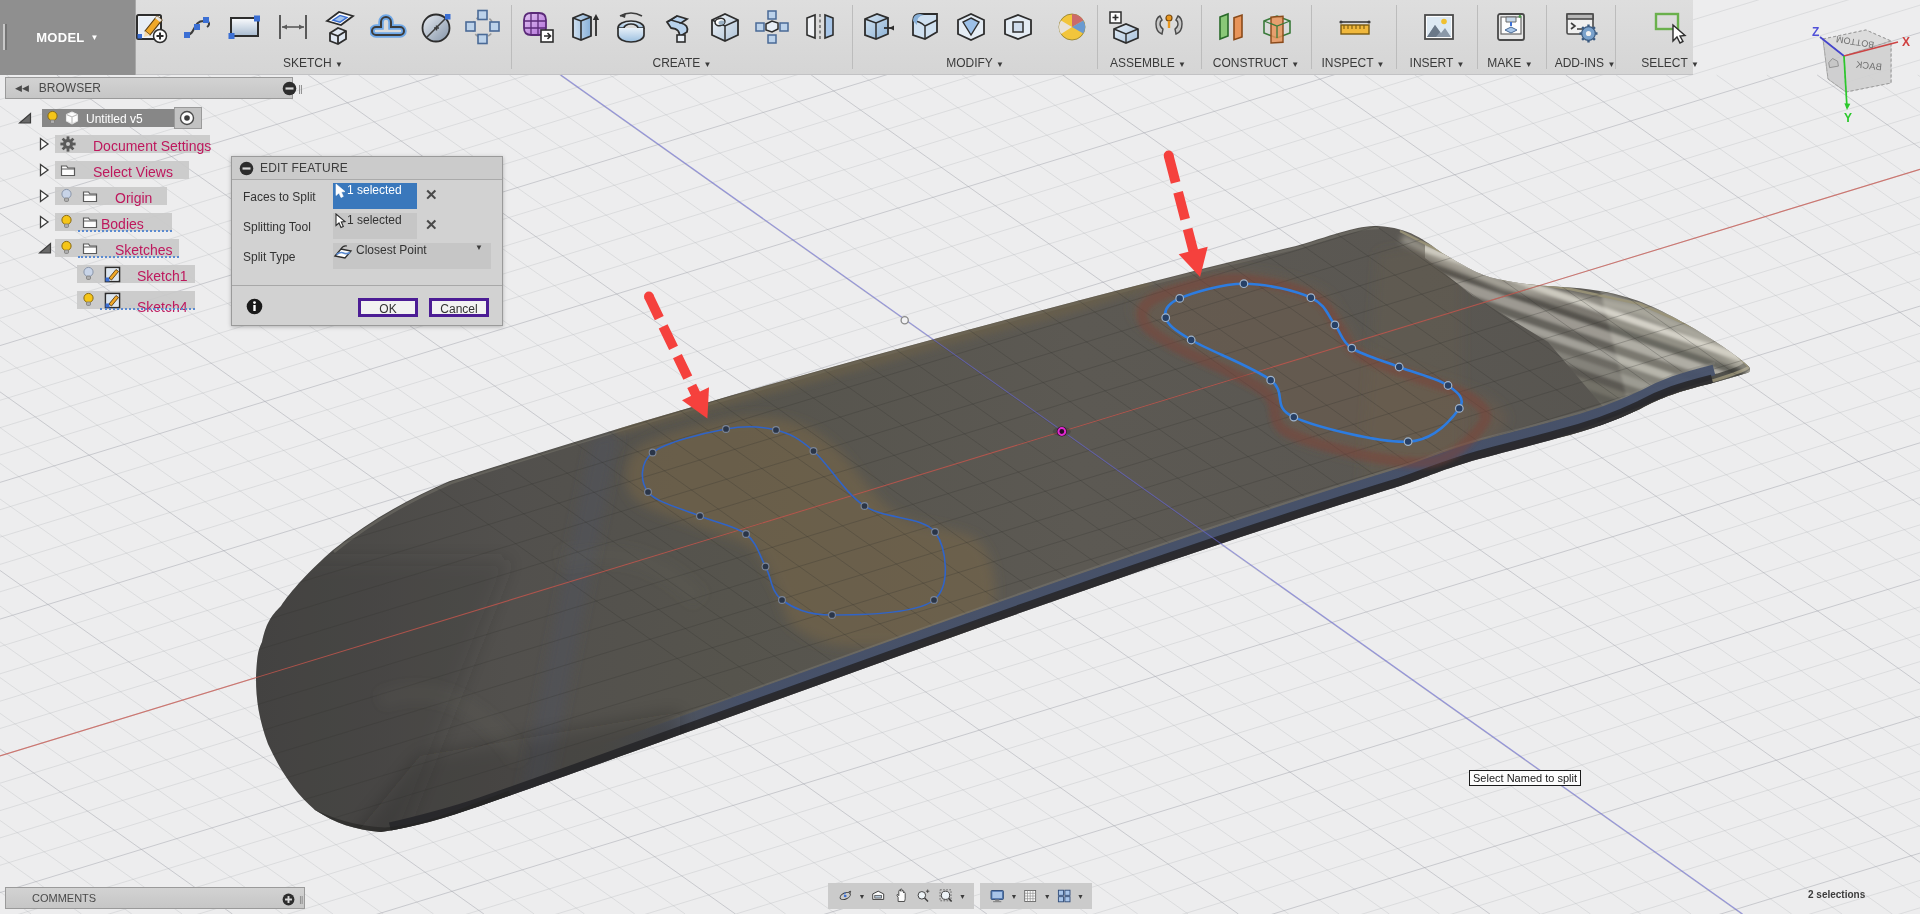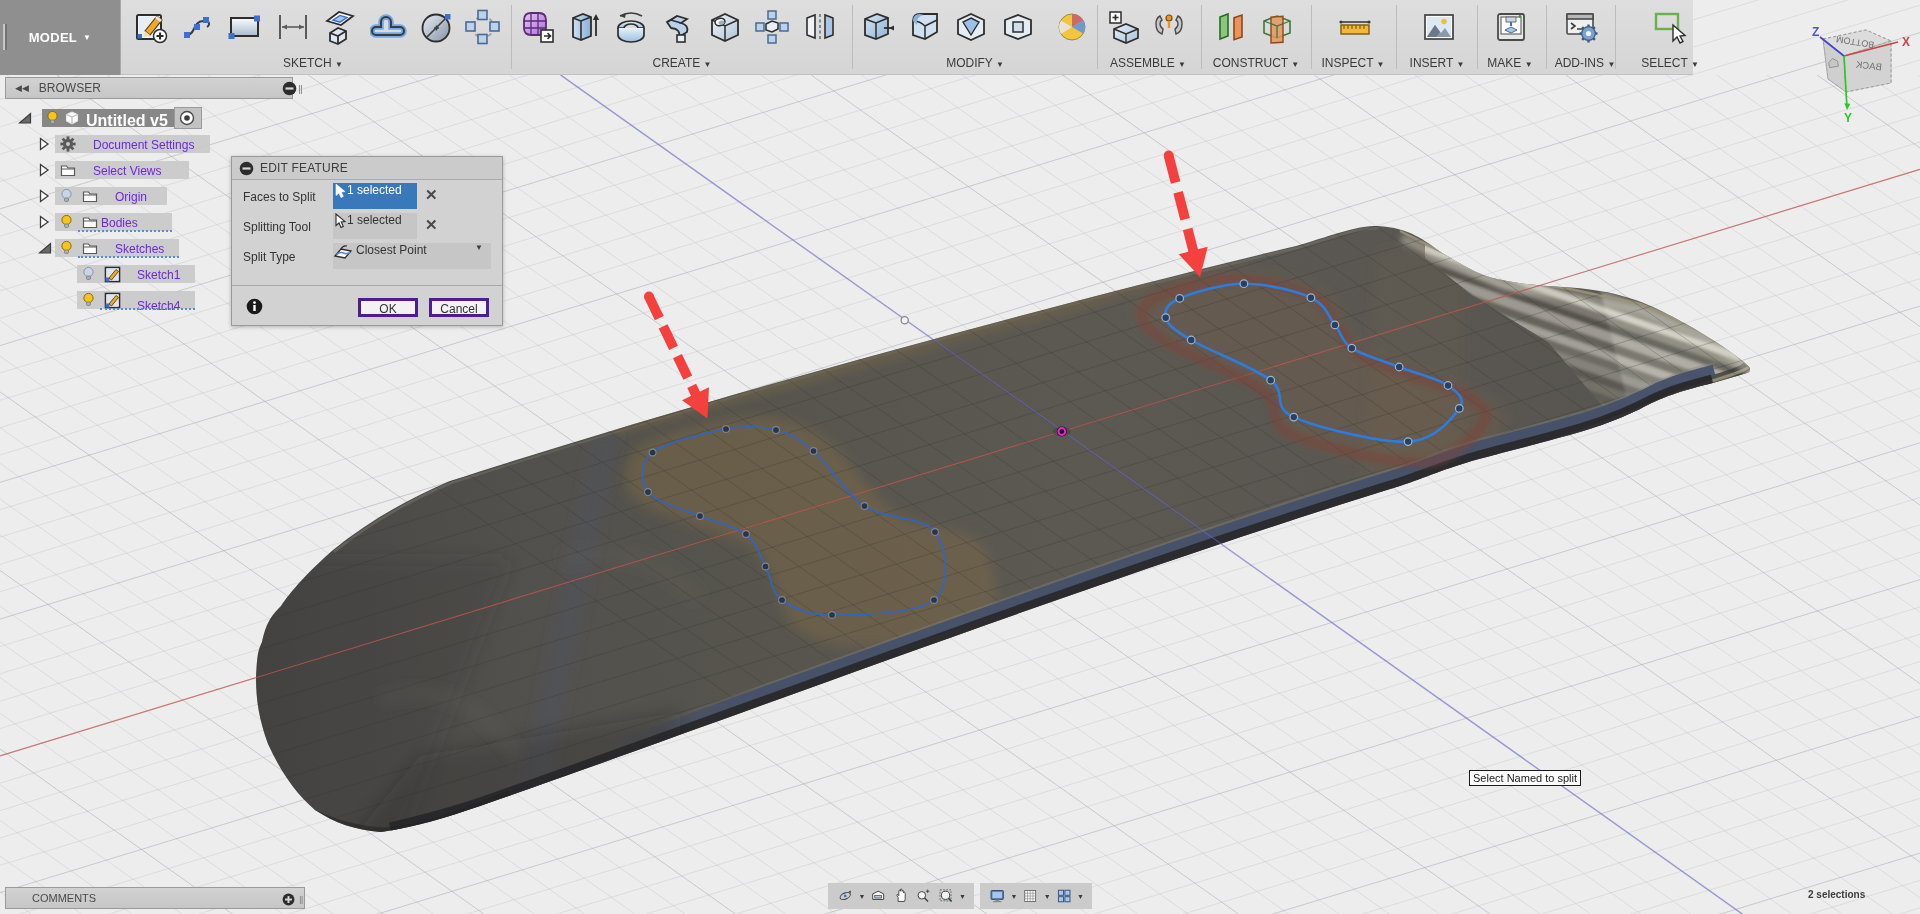--- a/index.html
+++ b/index.html
@@ -1,29 +1,29 @@
 <!DOCTYPE html>
 <html><head><meta charset="utf-8"><title>Fusion</title>
 <style>
 *{margin:0;padding:0;box-sizing:border-box}
 html,body{width:1920px;height:914px;overflow:hidden;font-family:"Liberation Sans",sans-serif;background:#ededee}
 .abs{position:absolute}
 #canvas{position:absolute;left:0;top:0;width:1920px;height:914px}
 #scene{position:absolute;left:0;top:0}
 #toolbar{position:absolute;left:0;top:0;width:1693px;height:75px;background:linear-gradient(#dedede,#d5d5d5);border-bottom:1px solid #c2c2c4}
-#model{position:absolute;left:0;top:0;width:121px;height:75px;background:#8f8f8f;border-right:1px solid #a8a8a8;color:#fff;font-size:13px;font-weight:bold;display:flex;align-items:center;justify-content:center;letter-spacing:.3px}
+#model{position:absolute;left:0;top:0;width:136px;height:75px;background:#8f8f8f;border-right:1px solid #a8a8a8;color:#fff;font-size:13px;font-weight:bold;display:flex;align-items:center;justify-content:center;letter-spacing:.3px}
 #model .car{font-size:8px;margin-left:6px}
 #model .grip{position:absolute;left:3px;top:24px;width:2px;height:26px;border-left:2px solid #c8c8c8;border-right:2px solid #747474}
 .ticon{position:absolute;top:8px;width:38px;height:38px}
 .tlabel{position:absolute;top:56px;width:160px;text-align:center;font-size:12px;color:#3a3a3a}
 .tlabel .car{font-size:8px;color:#3a3a3a}
 .tsep{position:absolute;top:5px;height:64px;border-left:1px solid #bcbcbc}
 #browserhdr{position:absolute;left:5px;top:77px;width:288px;height:22px;background:linear-gradient(#d2d2d2,#c6c6c6);border:1px solid #9a9a9a;font-size:12px;color:#4a4a4a;line-height:20px}
-.tw{font-size:16px;color:#fff;font-weight:bold}
-.tb{font-size:12px;color:#6d28d9}
+.tw{font-size:12px;color:#fff;font-weight:normal}
+.tb{font-size:14px;color:#be185d}
 #dialog{position:absolute;left:231px;top:156px;width:272px;height:170px;background:#d2d2d2;border:1px solid #9a9a9a;box-shadow:0 1px 4px rgba(0,0,0,0.25)}
 #dlgtitle{position:absolute;left:0;top:0;width:100%;height:23px;background:#cbcbcb;border-bottom:1px solid #aaa;font-size:12px;color:#3c3c3c;letter-spacing:.2px}
 .dlabel{position:absolute;font-size:12px;color:#333}
 .chip{position:absolute;height:26px;font-size:12px;display:flex;align-items:flex-start}
 .btn{position:absolute;width:60px;height:19px;background:#f2f2f2;border:3px solid #4c1d95;font-size:12px;color:#333;text-align:center;line-height:17px}
 #comments{position:absolute;left:5px;top:887px;width:300px;height:22px;background:linear-gradient(#d2d2d2,#c6c6c6);border:1px solid #9a9a9a;font-size:11px;color:#4a4a4a;line-height:20px}
 .navbar{position:absolute;top:883px;height:26px;background:#cbcbcb;display:flex;align-items:center;padding:0 6px}
 .ncar{font-size:7px;color:#3c3c3c;margin:0 2px}
 .navbar svg{margin:0 3px}
 #tooltip{position:absolute;left:1469px;top:770px;width:112px;height:16px;background:#fdfdfd;border:1px solid #1a1a1a;font-size:11px;color:#1a1a1a;text-align:center;line-height:14px}

